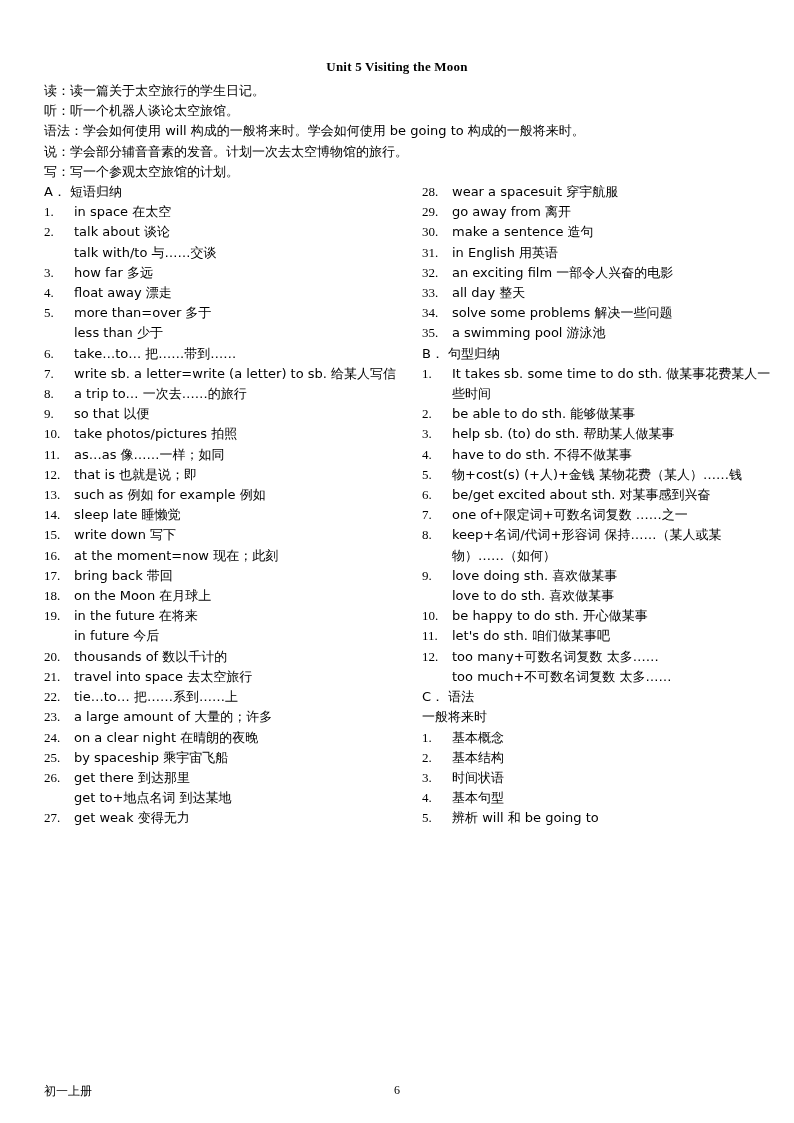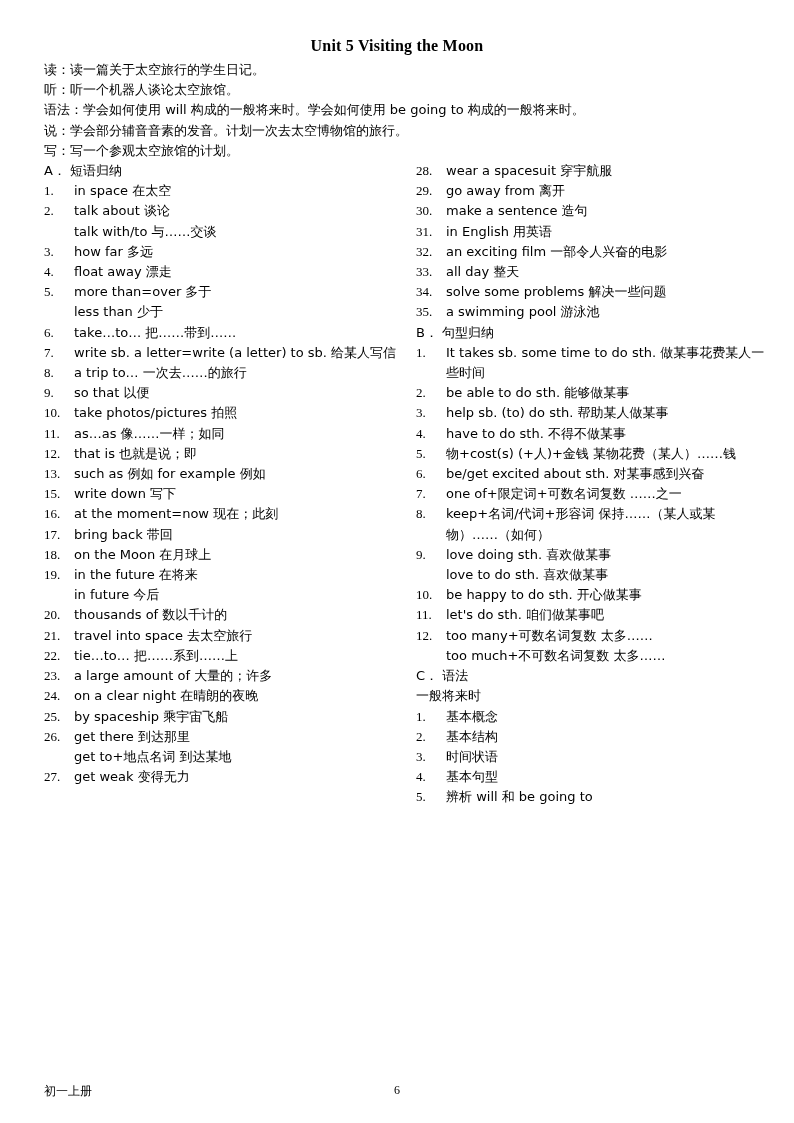--- a/index.html
+++ b/index.html
@@ -21,25 +21,25 @@
     width: 794px;
     height: 1123px;
     box-sizing: border-box;
     padding: 0;
     overflow: hidden;
   }
 
   
   .doc-title {
     text-align: center;
-    font-size: 16px;
+    font-size: 13px;
     font-weight: bold;
     letter-spacing: 0.2px;
     margin: 0;
-    padding-top: 36px;
+    padding-top: 57px;
     line-height: 20px;
     font-family: "Liberation Serif", "DejaVu Serif", serif;
   }
 
   
   .intro {
     margin: 0;
     padding: 4px 44px 0 44px;
   }
   .intro-line {
@@ -55,21 +55,21 @@
     margin: 0;
     padding: 0 16px 0 44px;
     display: flex;
     gap: 0;
   }
   .col {
     width: 355px;
     flex: 0 0 355px;
   }
   .col.right {
-    margin-left: 17px;
+    margin-left: 23px;
   }
 
   .sec-head {
     text-align: left;
     font-size: 13px;
     line-height: 20.2px;
     font-family: "DejaVu Sans", "Liberation Sans", sans-serif;
     padding-right: 55px;
   }
   .sec-head.c-head { padding-right: 40px; }
@@ -206,20 +206,24 @@
           </div>
           <div class="item">
             <span class="num">12.</span>
             <span class="txt">that is    也就是说；即</span>
           </div>
           <div class="item">
             <span class="num">13.</span>
             <span class="txt">such as    例如    for example    例如</span>
           </div>
           <div class="item">
+            <span class="num">14.</span>
+            <span class="txt">sleep late    睡懒觉</span>
+          </div>
+          <div class="item">
             <span class="num">15.</span>
             <span class="txt">write down    写下</span>
           </div>
           <div class="item">
             <span class="num">16.</span>
             <span class="txt">at the moment=now    现在；此刻</span>
           </div>
           <div class="item">
             <span class="num">17.</span>
             <span class="txt">bring back    带回</span>

